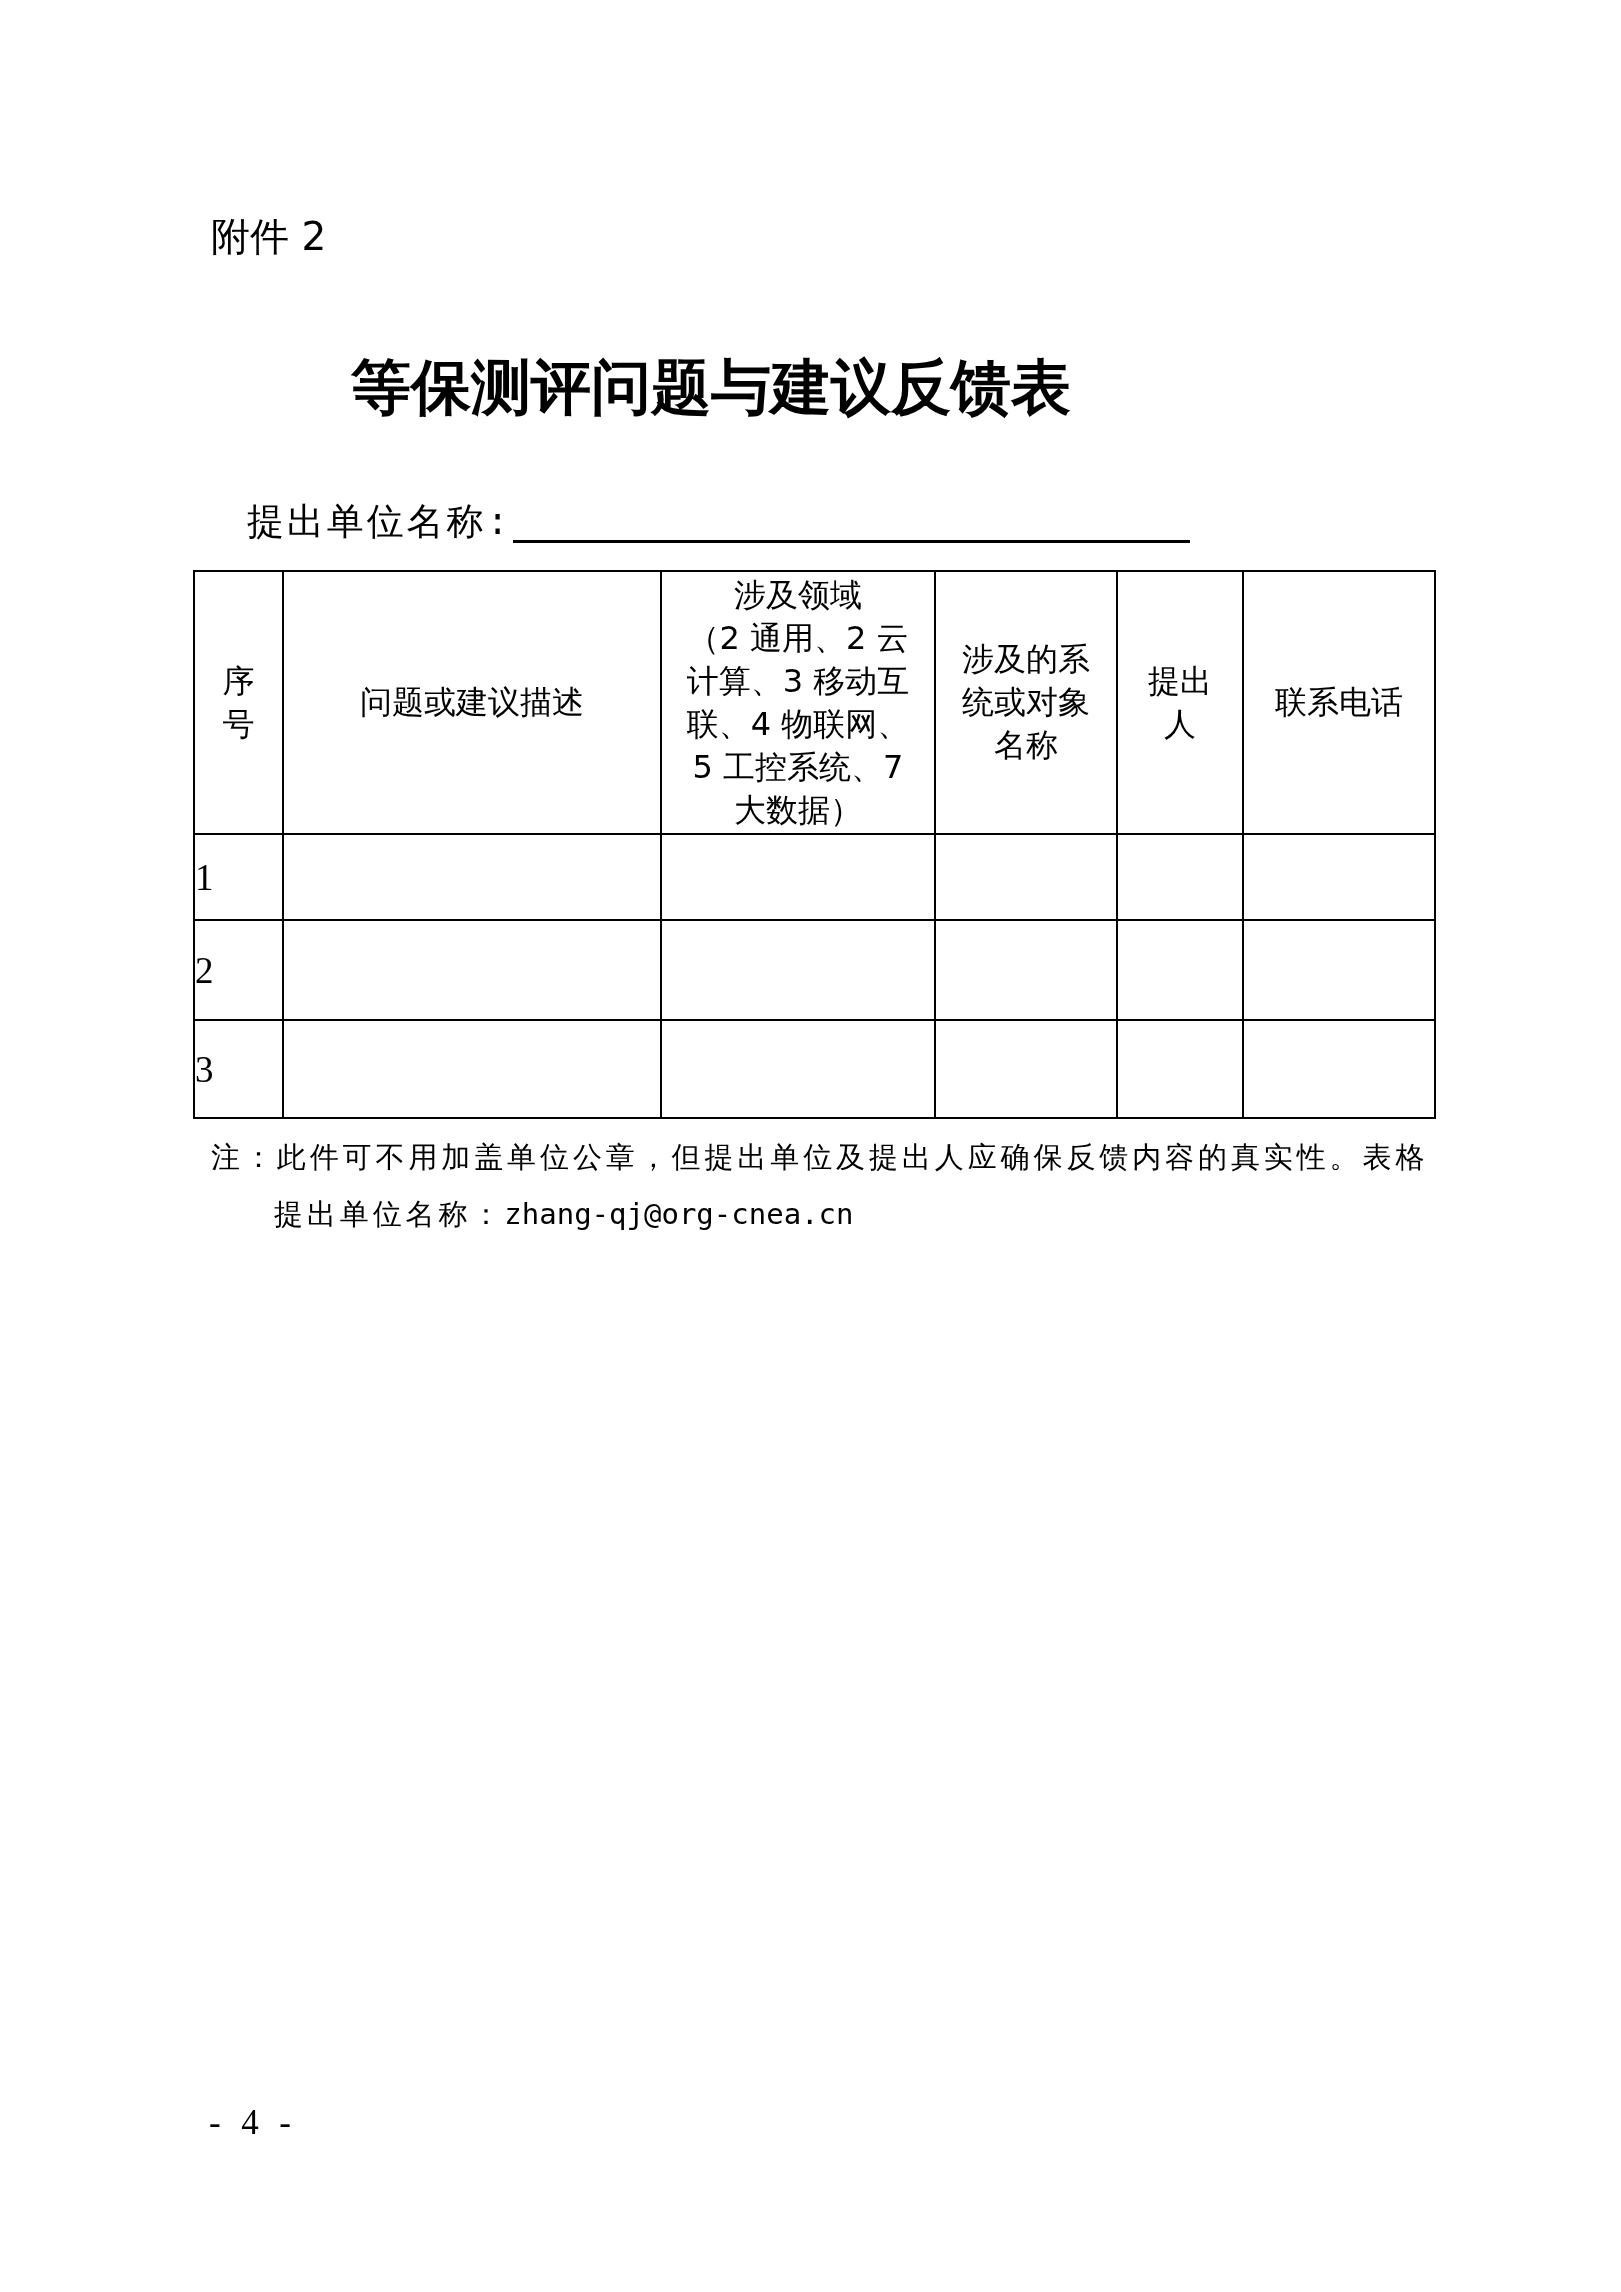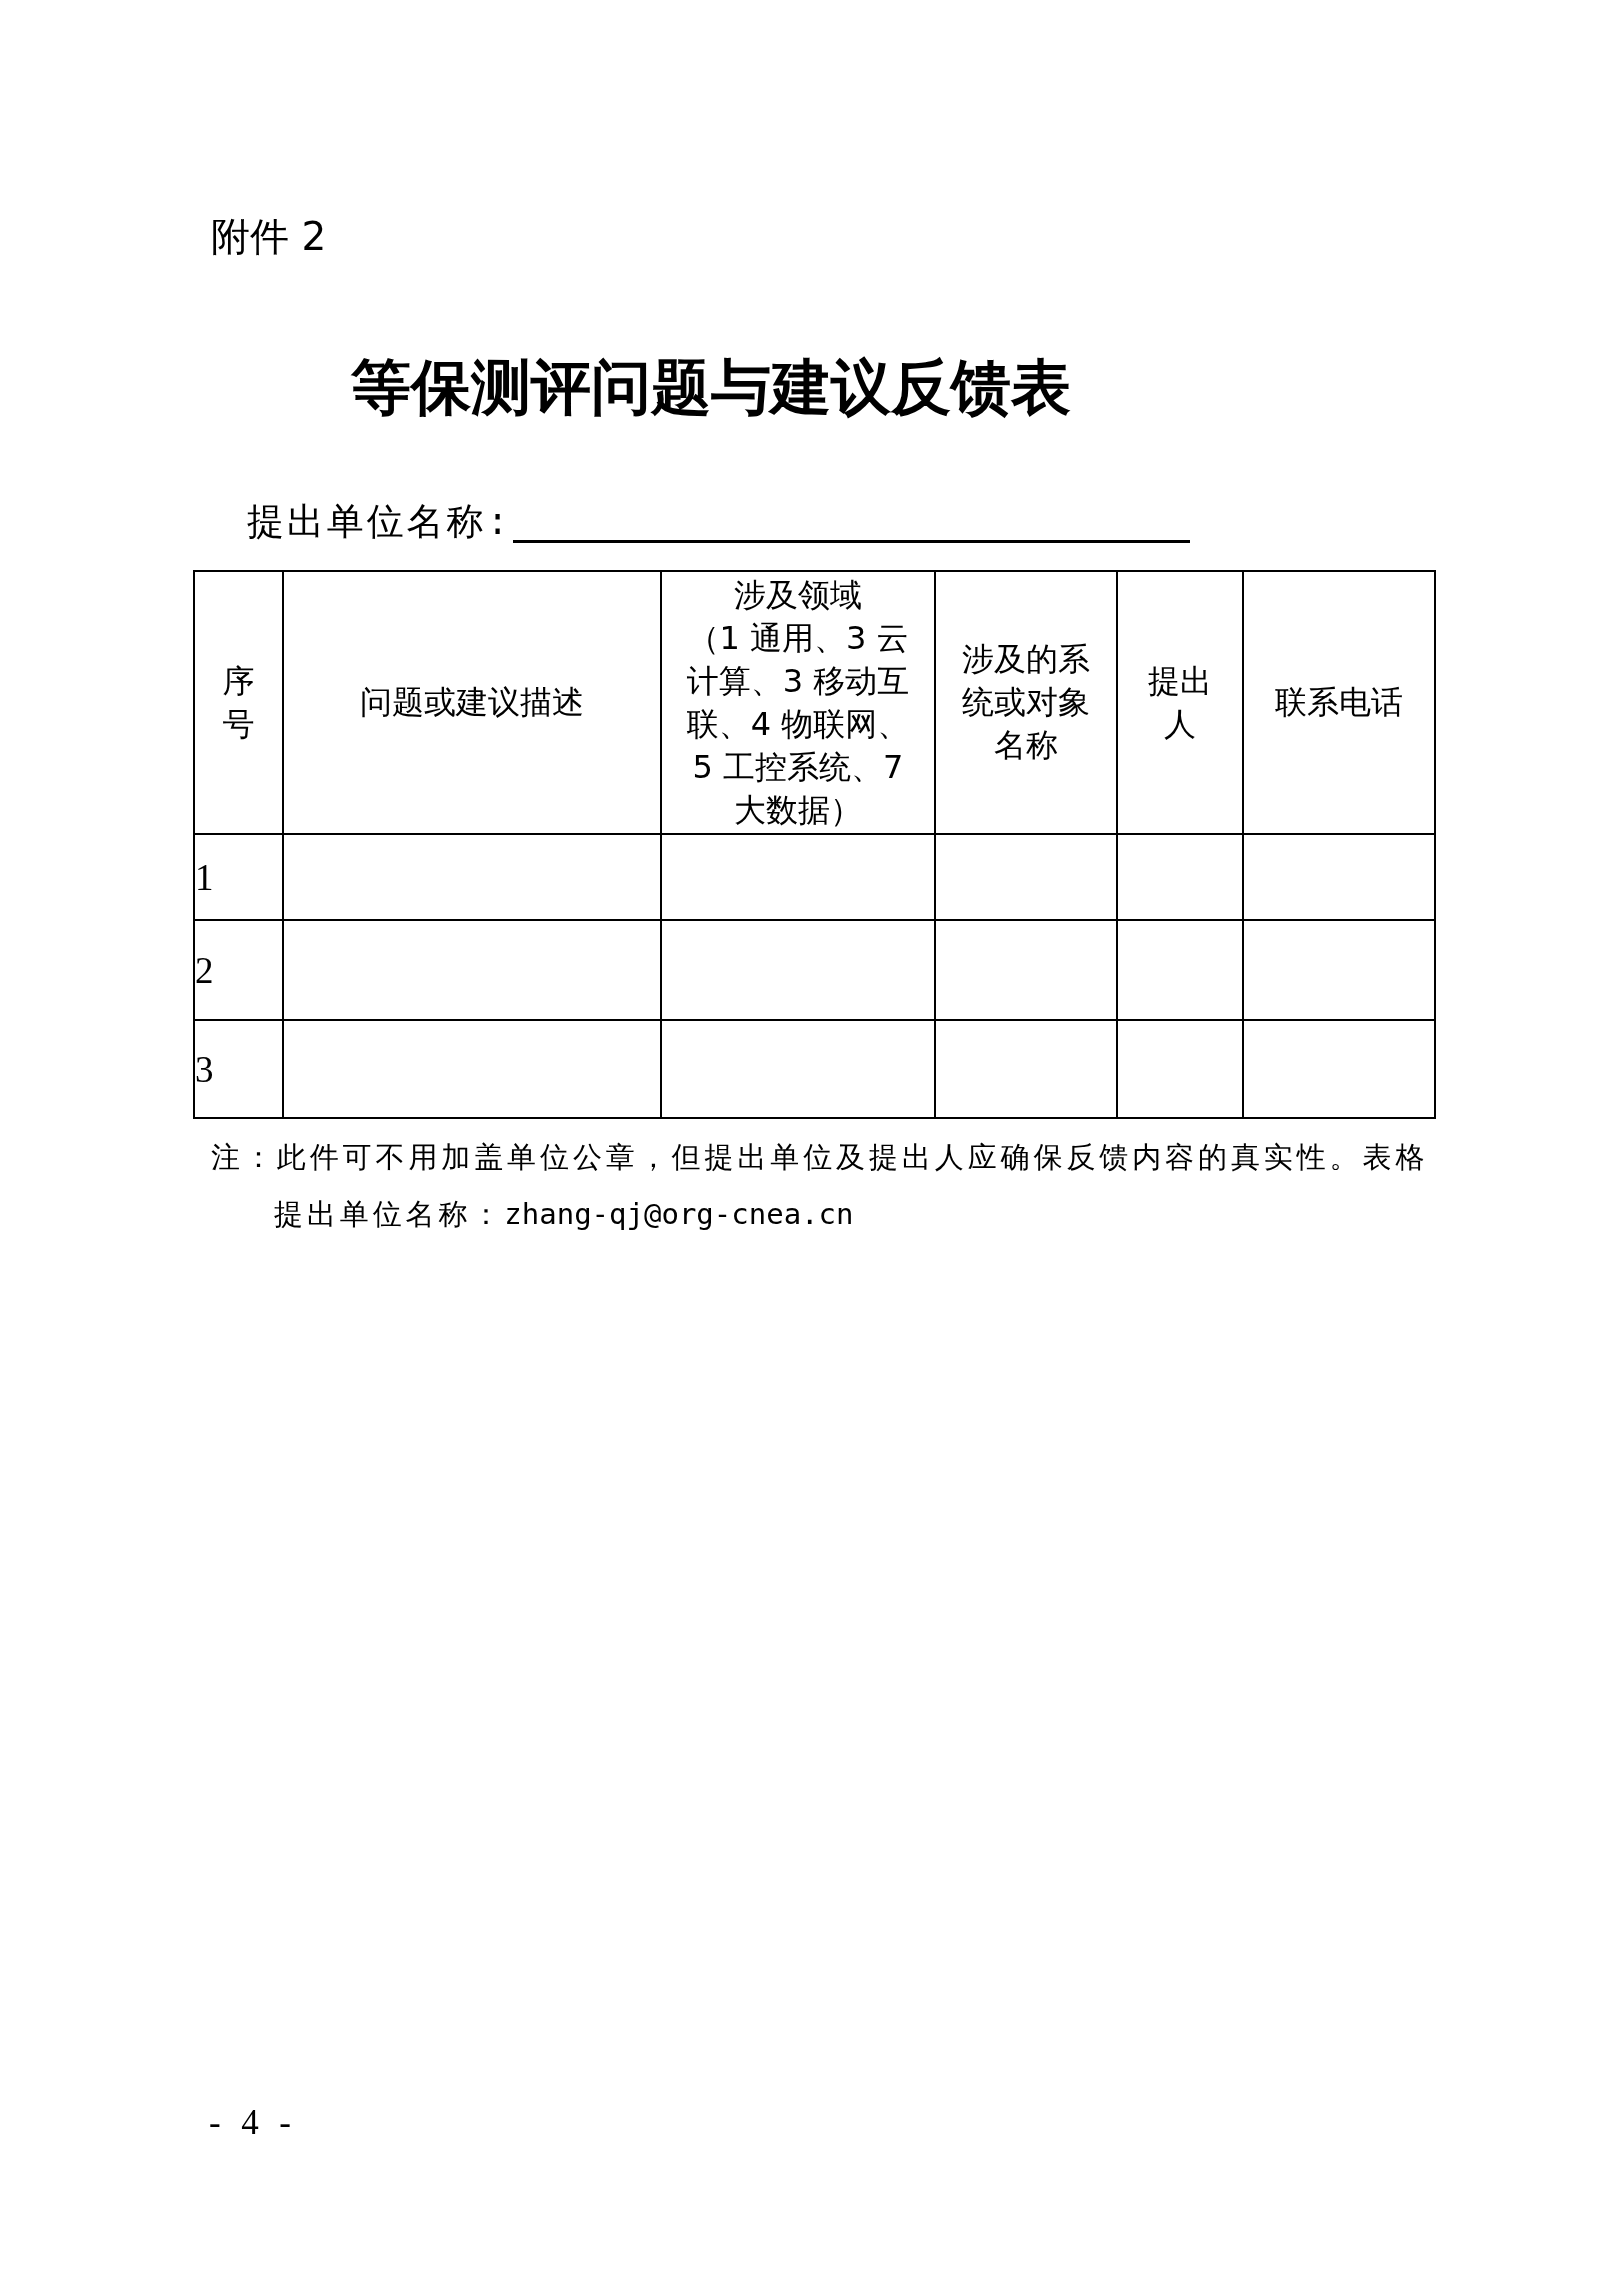--- a/index.html
+++ b/index.html
@@ -48,21 +48,21 @@
       <tr style="height:263px">
     <th>
       <div>序</div>
       <div>号</div>
     </th>
     <th>
       <div>问题或建议描述</div>
     </th>
     <th>
       <div>涉及领域</div>
-      <div>（1 通用、3 云</div>
+      <div>（2 通用、2 云</div>
       <div>计算、3 移动互</div>
       <div>联、4 物联网、</div>
       <div>5 工控系统、7</div>
       <div>大数据）</div>
     </th>
     <th>
       <div>涉及的系</div>
       <div>统或对象</div>
       <div>名称</div>
     </th>

